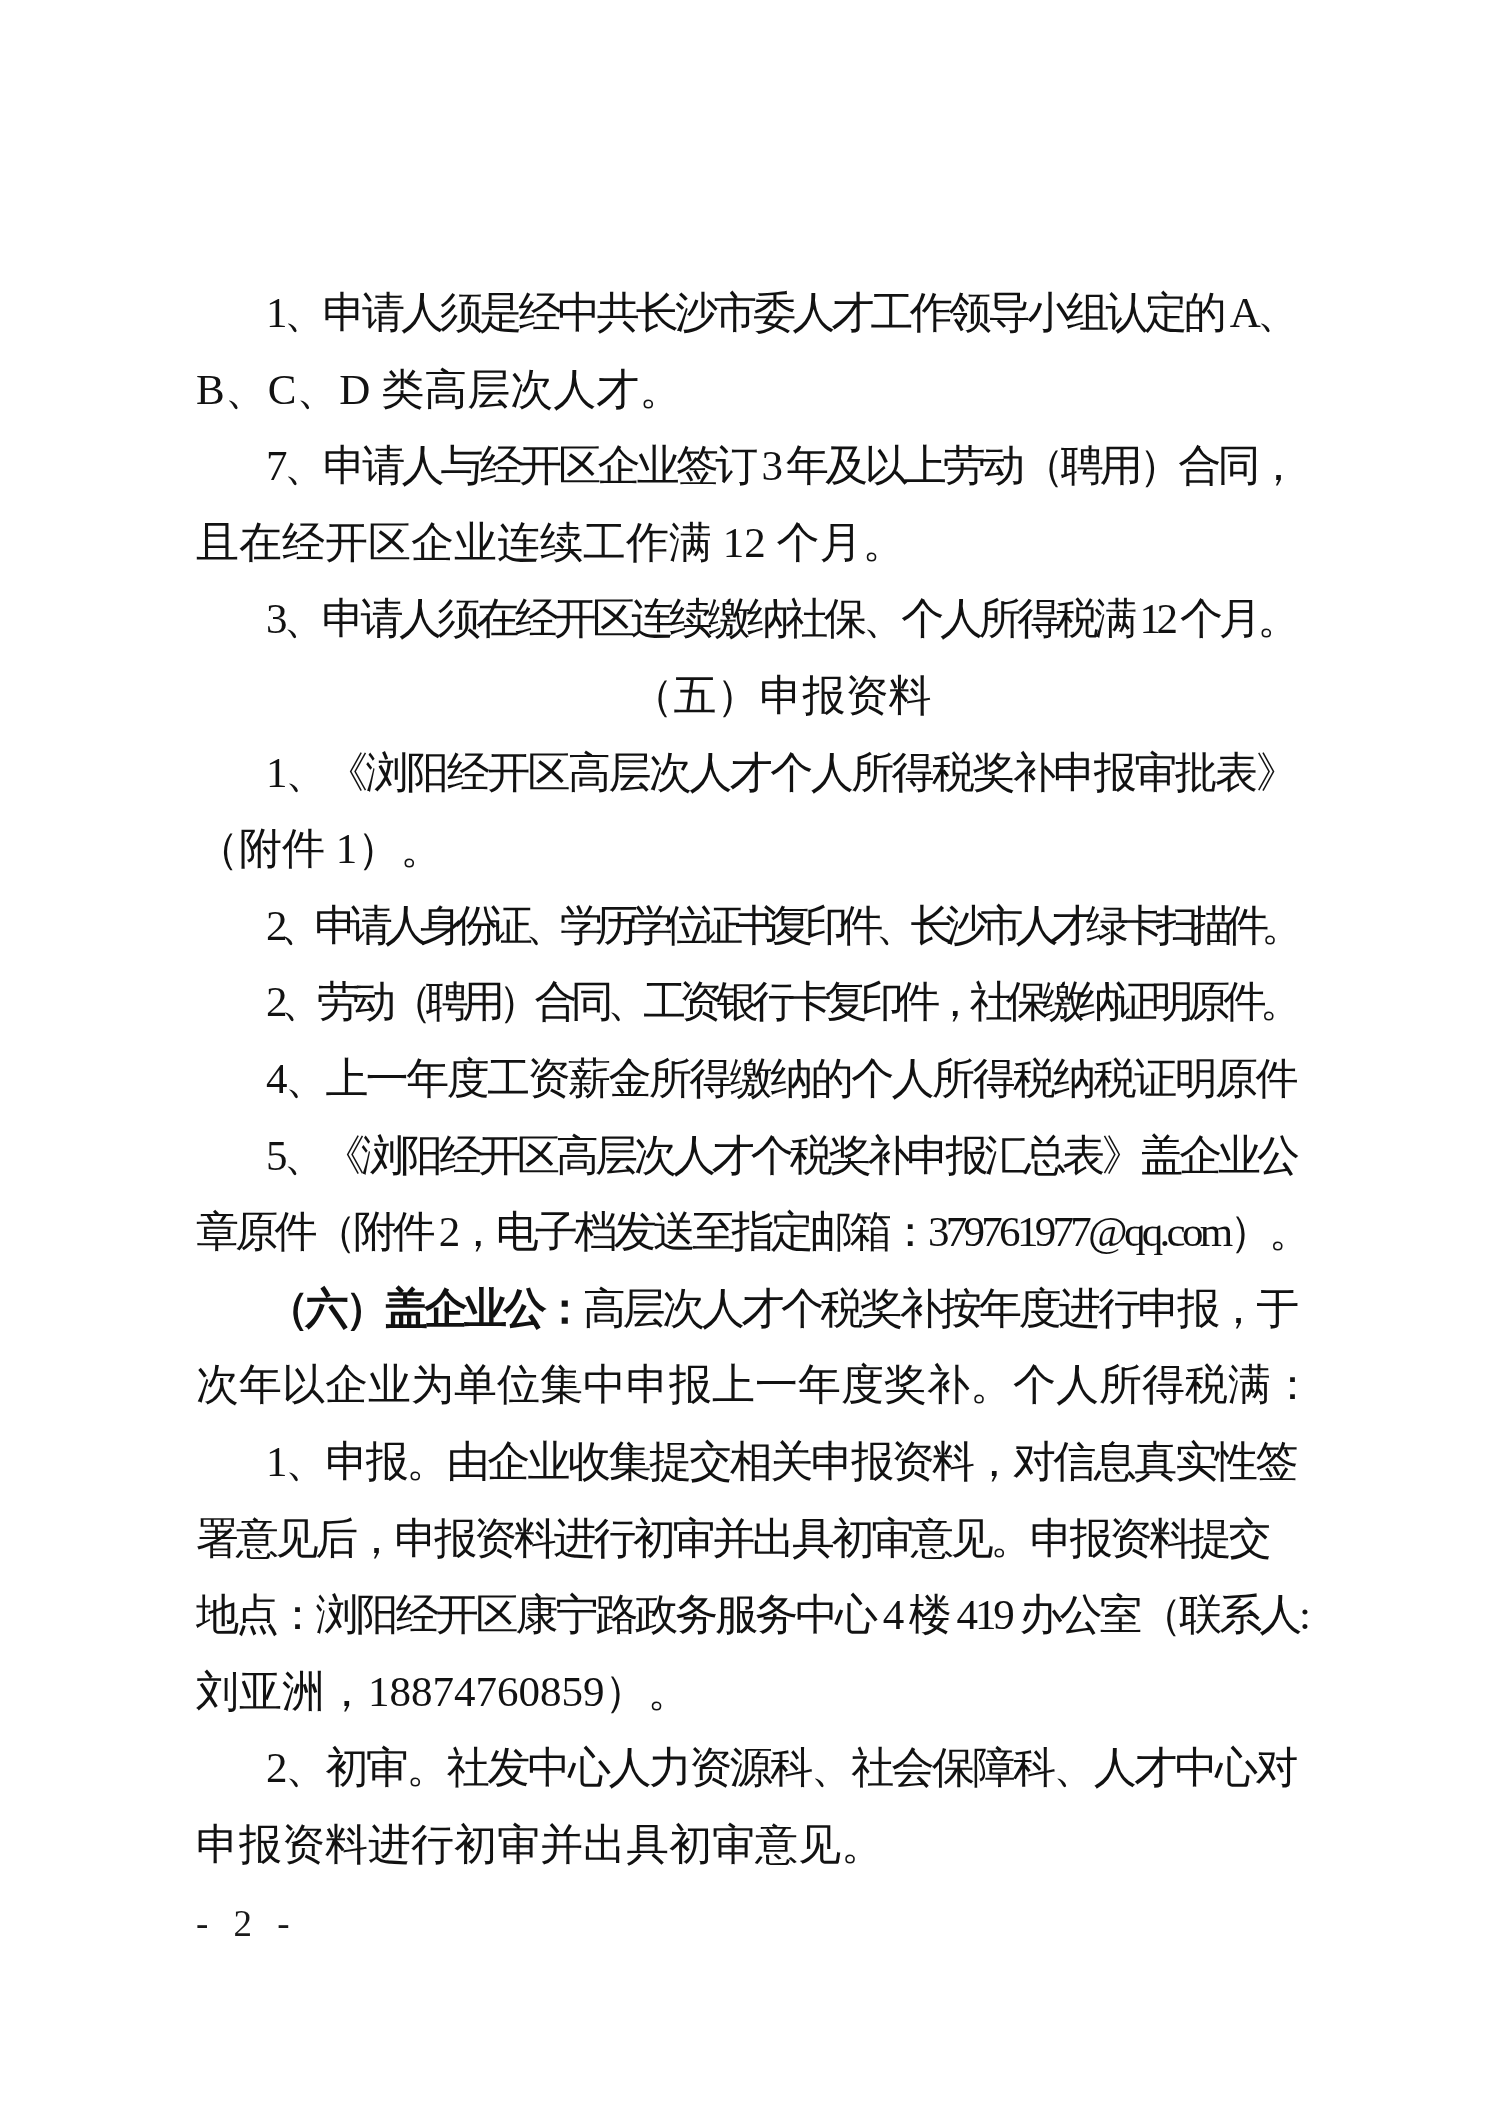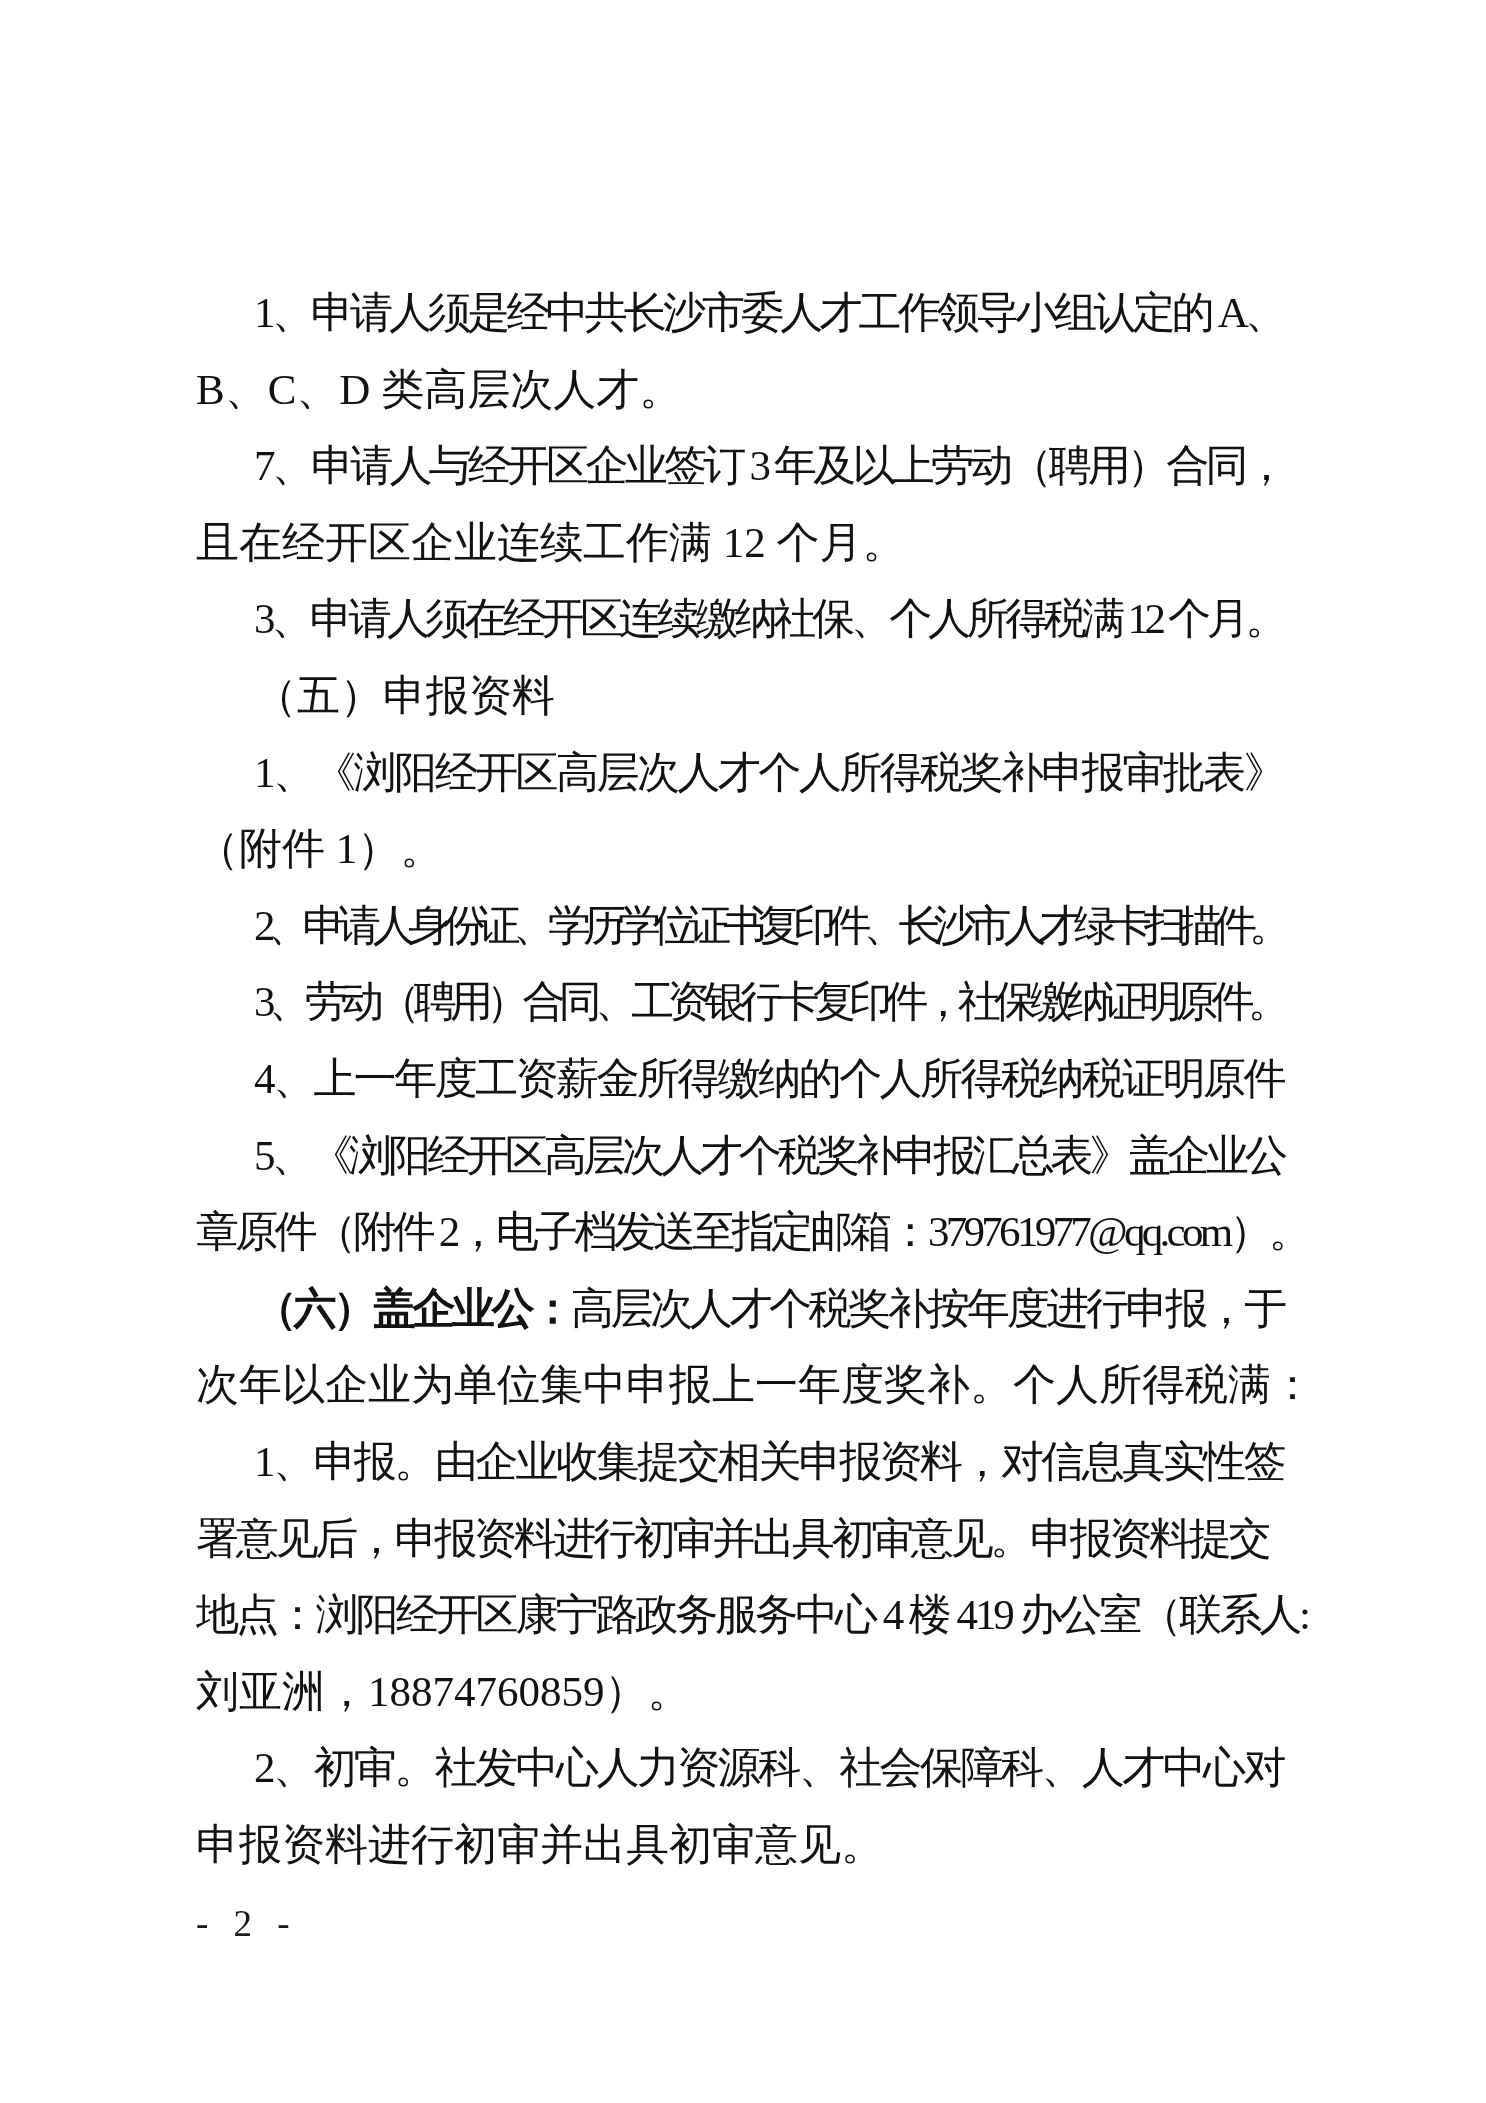--- a/index.html
+++ b/index.html
@@ -19,21 +19,21 @@
     width: 1112px;
     font-size: 43px;
   }
   .ln {
     margin: 0;
     height: 76.6px;
     line-height: 76.6px;
     white-space: nowrap;
     text-align: left;
   }
-  .indent { margin-left: 58px; }
+  .indent { margin-left: 58px; text-align: center; }
   .bold { font-weight: normal; }
   .bd { font-weight: bold; }
   .footer {
     position: absolute;
     left: 196px;
     top: 1902px;
     font-size: 37px;
     line-height: 44px;
     letter-spacing: 8px;
     color: #1a1a1a;
@@ -46,21 +46,21 @@
   <main class="body-text">
     <p class="ln fit indent" style="letter-spacing: -3.8683px;"><span class="m">1、申请人须是经中共长沙市委人才工作领导小组认定的 A、</span></p>
     <p class="ln"><span class="m">B、C、D 类高层次人才。</span></p>
     <p class="ln fit indent" style="letter-spacing: -3.7764px;"><span class="m">7、申请人与经开区企业签订 3 年及以上劳动（聘用）合同，</span></p>
     <p class="ln"><span class="m">且在经开区企业连续工作满 12 个月。</span></p>
     <p class="ln fit indent" style="letter-spacing: -4.36667px;"><span class="m">3、申请人须在经开区连续缴纳社保、个人所得税满 12 个月。</span></p>
     <p class="ln indent bold"><span class="m">（五）申报资料</span></p>
     <p class="ln fit indent" style="letter-spacing: -2.55829px;"><span class="m">1、《浏阳经开区高层次人才个人所得税奖补申报审批表》</span></p>
     <p class="ln"><span class="m">（附件 1）。</span></p>
     <p class="ln fit indent" style="letter-spacing: -7.95052px;"><span class="m">2、申请人身份证、学历学位证书复印件、长沙市人才绿卡扫描件。</span></p>
-    <p class="ln fit indent" style="letter-spacing: -6.74138px;"><span class="m">3、劳动（聘用）合同、工资银行卡复印件，社保缴纳证明原件。</span></p>
+    <p class="ln fit indent" style="letter-spacing: -6.74138px;"><span class="m">2、劳动（聘用）合同、工资银行卡复印件，社保缴纳证明原件。</span></p>
     <p class="ln fit indent" style="letter-spacing: -2.55829px;"><span class="m">4、上一年度工资薪金所得缴纳的个人所得税纳税证明原件</span></p>
     <p class="ln fit indent" style="letter-spacing: -4.05613px;"><span class="m">5、《浏阳经开区高层次人才个税奖补申报汇总表》盖企业公</span></p>
     <p class="ln fit" style="letter-spacing: -3.71423px;"><span class="m">章原件（附件 2，电子档发送至指定邮箱：379761977@qq.com）。</span></p>
     <p class="ln fit indent" style="letter-spacing: -3.38522px;"><span class="m"><span class="bd">（六）盖企业公：</span><span>高层次人才个税奖补按年度进行申报，于</span></span></p>
     <p class="ln"><span class="m">次年以企业为单位集中申报上一年度奖补。个人所得税满：</span></p>
     <p class="ln fit indent" style="letter-spacing: -2.55829px;"><span class="m">1、申报。由企业收集提交相关申报资料，对信息真实性签</span></p>
     <p class="ln fit" style="letter-spacing: -3.28571px;"><span class="m">署意见后，申报资料进行初审并出具初审意见。申报资料提交</span></p>
     <p class="ln fit" style="letter-spacing: -3.05744px; text-align: center;"><span class="m">地点：浏阳经开区康宁路政务服务中心 4 楼 419 办公室（联系人:</span></p>
     <p class="ln"><span class="m">刘亚洲，18874760859）。</span></p>
     <p class="ln fit indent" style="letter-spacing: -2.55829px;"><span class="m">2、初审。社发中心人力资源科、社会保障科、人才中心对</span></p>

